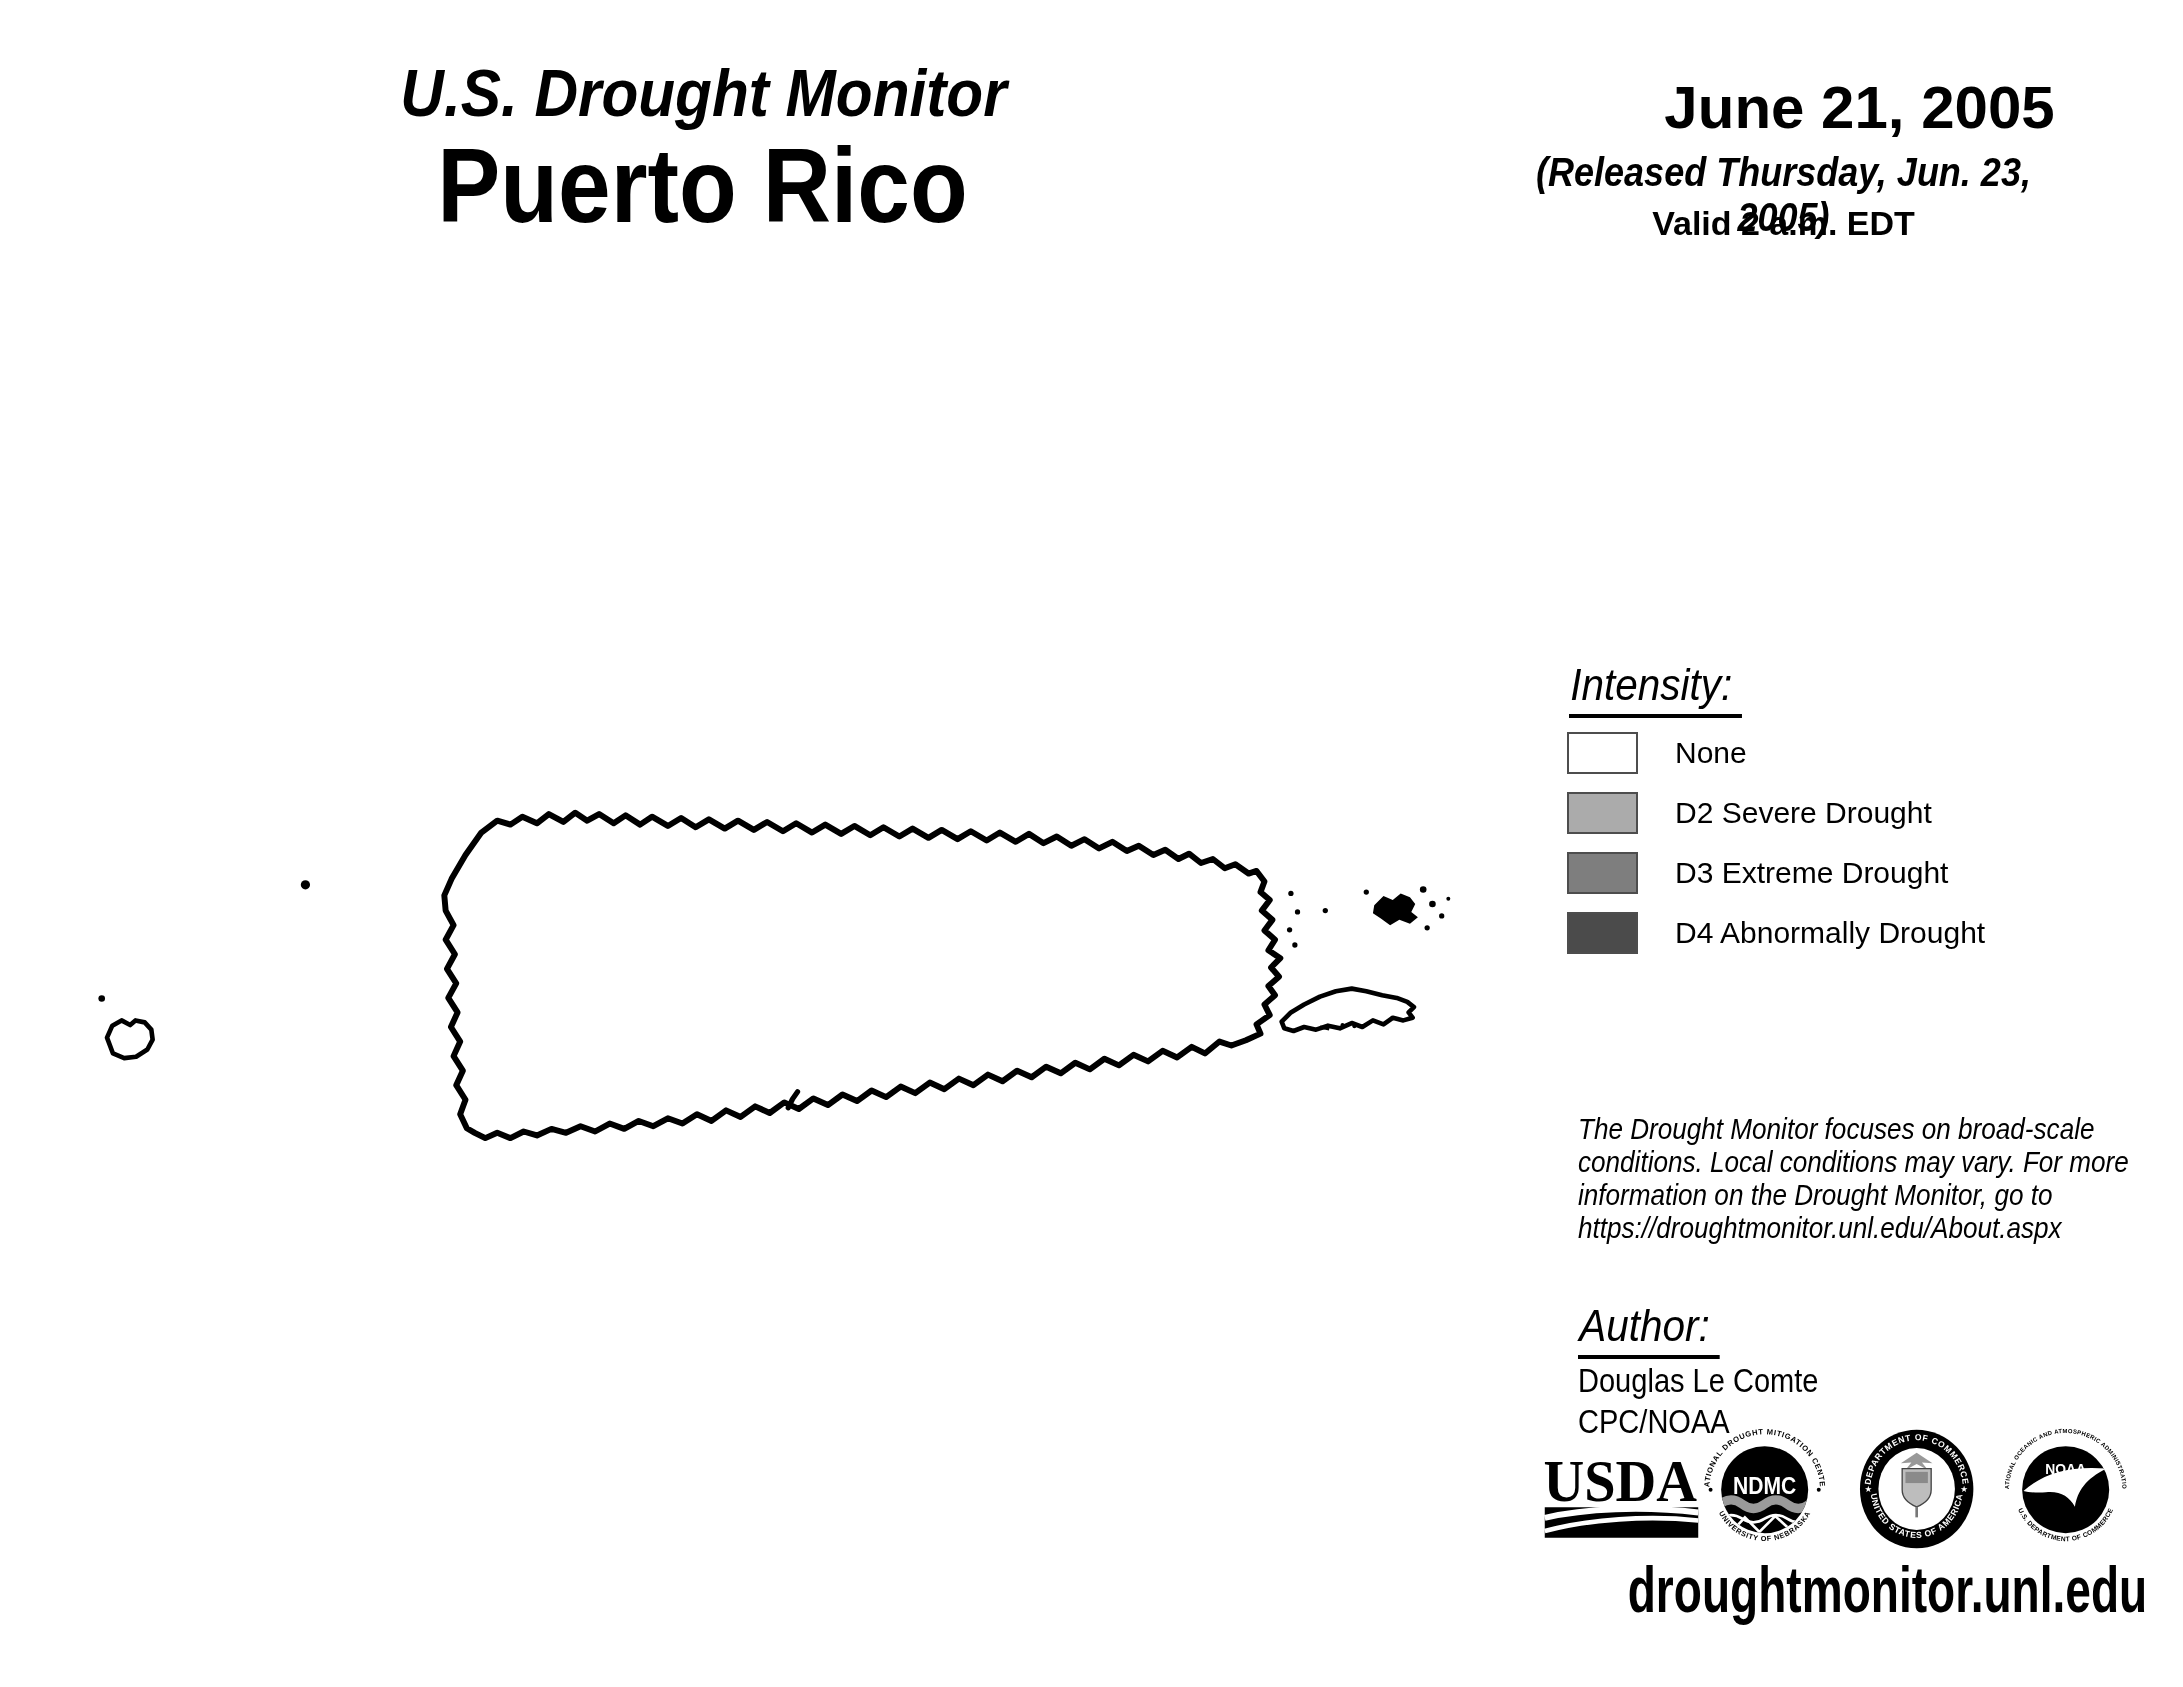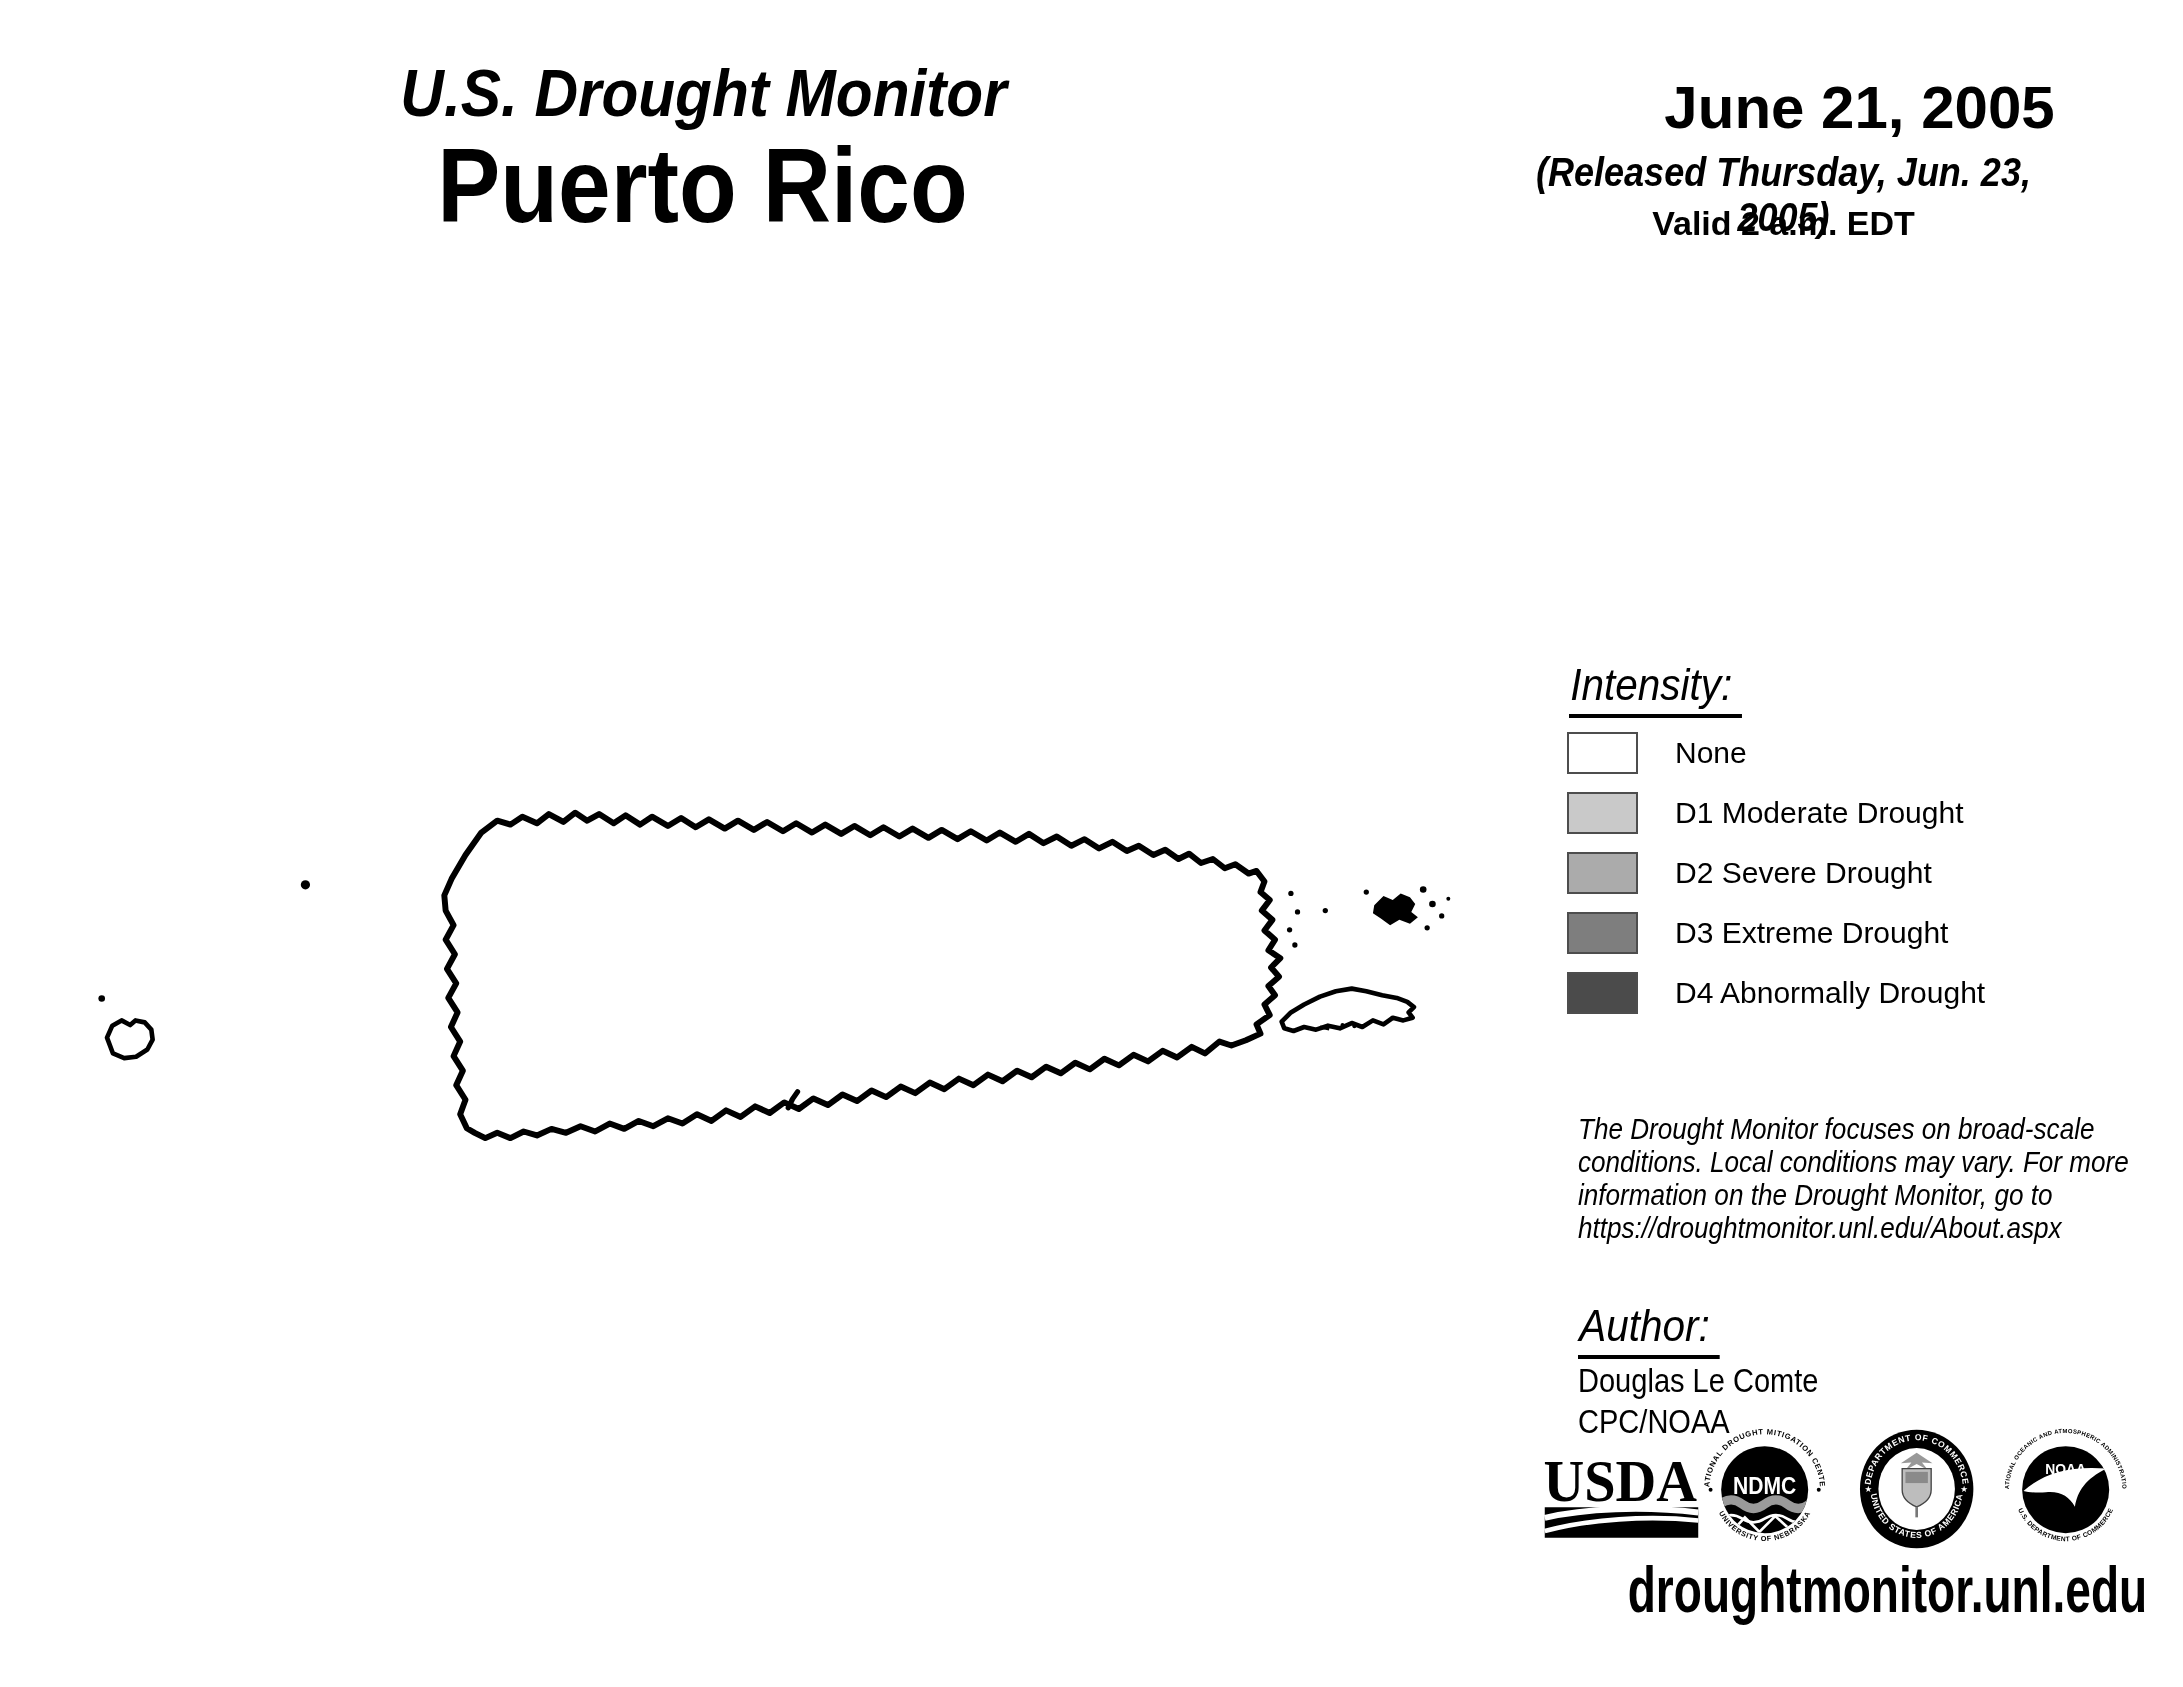--- a/index.html
+++ b/index.html
@@ -140,24 +140,20 @@
 <div class="abs i legend-head">
   <span class="underlined">Intensity:</span>
 </div>
 
 <div class="abs legend-rows">
   <div class="legend-row">
     <div class="swatch" style="background: rgb(255, 255, 255); border-color: rgb(77, 77, 77);"></div>
     <div class="legend-label">None</div>
   </div>
   <div class="legend-row">
-    <div class="swatch" style="background: rgb(201, 201, 201); border-color: rgb(77, 77, 77);"></div>
-    <div class="legend-label">D1 Moderate Drought</div>
-  </div>
-  <div class="legend-row">
     <div class="swatch" style="background: rgb(171, 171, 171); border-color: rgb(77, 77, 77);"></div>
     <div class="legend-label">D2 Severe Drought</div>
   </div>
   <div class="legend-row">
     <div class="swatch" style="background: rgb(126, 126, 126); border-color: rgb(77, 77, 77);"></div>
     <div class="legend-label">D3 Extreme Drought</div>
   </div>
   <div class="legend-row">
     <div class="swatch" style="background: rgb(75, 75, 75); border-color: rgb(77, 77, 77);"></div>
     <div class="legend-label">D4 Abnormally Drought</div>

